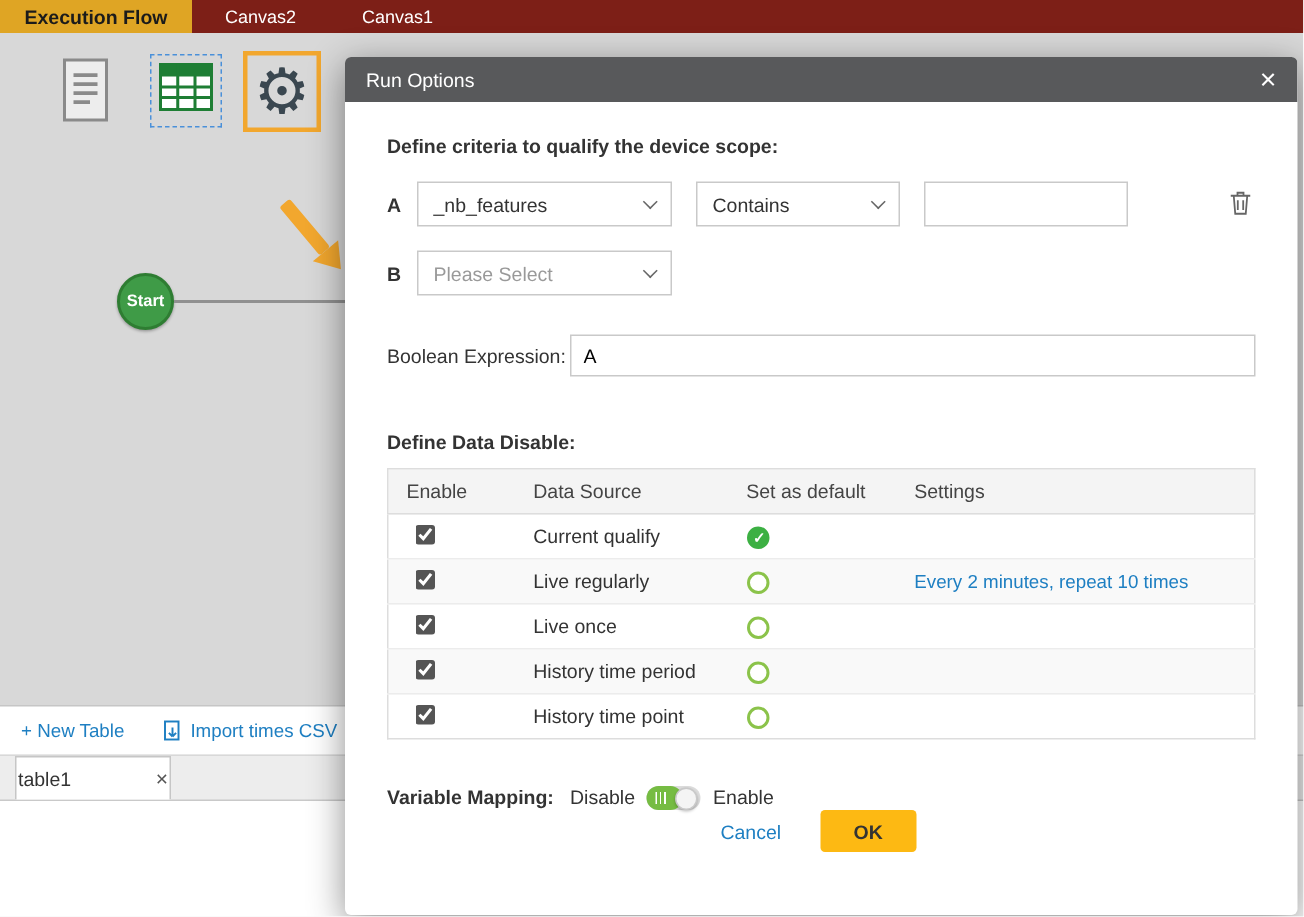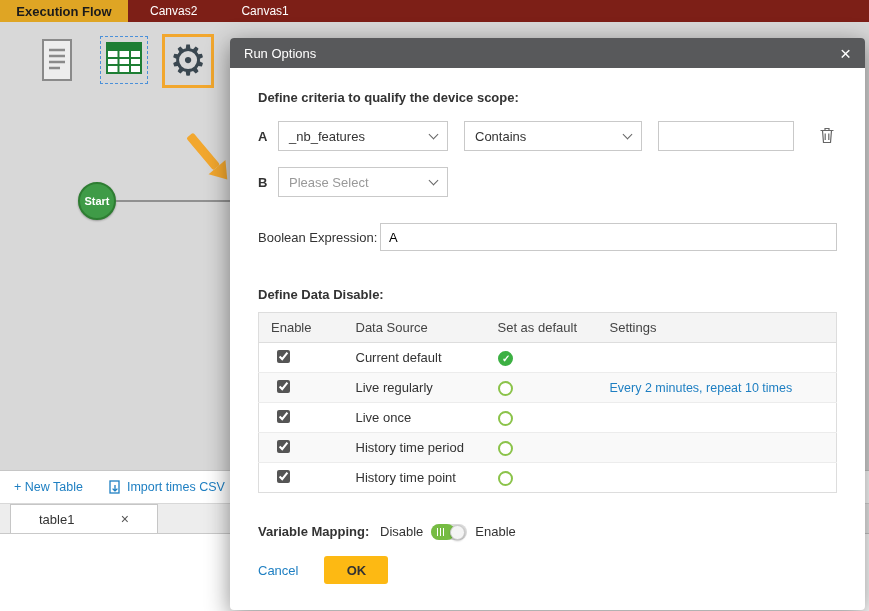--- a/index.html
+++ b/index.html
@@ -23,36 +23,36 @@
   .annot-arrow .shaft { width:42px; height:9px; background:#F2A72E; border-radius:2px; }
   .annot-arrow .head { width:0; height:0; border-left:16px solid #F2A72E; border-top:11px solid transparent; border-bottom:11px solid transparent; }
 
   .start-node { position:absolute; left:78px; top:160px; width:38px; height:38px; border-radius:50%; background:#3F9B47; border:2px solid #2E7D32; color:#fff; font-size:11px; font-weight:bold; display:flex; align-items:center; justify-content:center; box-shadow:0 1px 2px rgba(0,0,0,.3); }
   .flow-line { position:absolute; left:116px; top:178px; width:116px; height:2px; background:#909090; }
 
   .bottom-panel { position:absolute; left:0; right:0; top:448px; bottom:0; background:#fff; border-top:1px solid #C6C6C6; }
   .links-row { height:32px; display:flex; align-items:center; padding-left:14px; gap:26px; }
   .blue-link { color:#1E7FC2; font-size:12.5px; cursor:pointer; display:flex; align-items:center; gap:5px; }
   .tabstrip { height:31px; background:#EDEDED; border-top:1px solid #D8D8D8; border-bottom:1px solid #C9C9C9; display:flex; padding-left:10px; }
-  .sheet-tab { width:148px; background:#fff; border:1px solid #C6C6C6; border-bottom:none; display:flex; align-items:center; justify-content:space-between; padding:0 28px; font-size:13px; color:#333; }
+  .sheet-tab { width:104px; background:#fff; border:1px solid #C6C6C6; border-bottom:none; display:flex; align-items:center; justify-content:space-between; padding:0 1px; font-size:13px; color:#333; }
   .sheet-tab .close-x { color:#555; font-size:14px; cursor:pointer; }
 
   
   .modal { position:absolute; left:230px; top:38px; width:635px; height:572px; background:#fff; border-radius:4px; box-shadow:0 6px 24px rgba(0,0,0,.45); overflow:hidden; }
   .modal-header { height:30px; background:#58595B; color:#fff; display:flex; align-items:center; justify-content:space-between; padding:0 14px; font-size:13px;gap:48px; }
   .modal-header .close-x { font-size:19px; line-height:1; cursor:pointer; color:#fff; }
   .modal-body { padding:22px 28px 0 28px; font-size:13px; color:#333; }
 
   .section-heading { font-weight:bold; font-size:13px; color:#333; }
   .crit-row { display:flex; align-items:center; margin-top:16px; }
   .crit-key { width:20px; font-weight:600; }
   .select { height:30px; border:1px solid #C9C9C9; background:#fff; display:flex; align-items:center; justify-content:space-between; padding:12px 10px; font-size:13px; cursor:pointer; }
   .caret { width:7px; height:7px; border-right:1.6px solid #666; border-bottom:1.6px solid #666; transform:rotate(45deg); margin-top:-4px; flex:none; margin-left:8px; }
   .sel-field { width:170px; margin-right:16px; }
-  .sel-op { width:178px; margin-right:16px; }
+  .sel-op { width:136px; margin-right:16px; }
   .placeholder-text { color:#999; }
   .txt-input { height:30px; width:136px; border:1px solid #C9C9C9; padding:0 8px; font-size:13px; font-family:"Liberation Sans",sans-serif; }
   .trash-btn { margin-left:auto; background:none; border:none; cursor:pointer; padding:2px; }
 
   .bool-row { display:flex; align-items:center; margin-top:26px; }
   .bool-label { width:122px; flex:none; }
   .bool-input { flex:1; height:28px; border:1px solid #C9C9C9; padding:0 8px; font-size:13px; font-family:"Liberation Sans",sans-serif; }
 
   .ds-heading { margin-top:36px; }
   table.ds-table { width:100%; border-collapse:collapse; margin-top:10px; border:1px solid #DDDDDD; font-size:13px; }
@@ -66,21 +66,21 @@
   .settings-link { color:#1E7FC2; font-size:12.5px; cursor:pointer; }
 
   .vm-row { display:flex; align-items:flex-start; margin-top:31px; }
   .vm-label { width:122px; font-weight:bold; flex:none; }
   .vm-text { font-size:13px; color:#333; }
   .toggle { width:36px; height:16px; border-radius:8px; background:#DCDCDC; position:relative; margin:0 8px; cursor:pointer; flex:none; }
   .toggle .track-on { position:absolute; left:0; top:0; width:24px; height:16px; border-radius:8px; background:#76BC43; }
   .toggle .stripes { position:absolute; left:6px; top:4px; width:8px; height:8px; background:repeating-linear-gradient(90deg,#fff 0,#fff 1px,transparent 1px,transparent 3px); }
   .toggle .knob { position:absolute; left:19px; top:0.5px; width:15px; height:15px; border-radius:50%; background:#F4F4F4; border:1px solid #C9C9C9; box-shadow:0 1px 2px rgba(0,0,0,.25); }
 
-  .modal-footer { display:flex; align-items:center; justify-content:flex-start; gap:26px; margin-top:16px; padding-right:4px; }
+  .modal-footer { display:flex; align-items:center; justify-content:center; gap:26px; padding-right:4px; }
   .cancel-link { color:#1E7FC2; font-size:13px; cursor:pointer; background:none; border:none; font-family:"Liberation Sans",sans-serif; }
   .ok-btn { width:64px; height:28px; background:#FDB913; border:none; border-radius:3px; font-size:13px; font-weight:bold; color:#333; cursor:pointer; font-family:"Liberation Sans",sans-serif; }
 </style>
 </head>
 <body>
 
 <div class="app">
 
   <div class="topbar">
     <div class="tab-active">Execution Flow</div>
@@ -191,21 +191,21 @@
           <tr>
             <th>Enable</th>
             <th>Data Source</th>
             <th>Set as default</th>
             <th>Settings</th>
           </tr>
         </thead>
         <tbody>
           <tr>
             <td><input type="checkbox" checked="" style=""></td>
-            <td>Current default</td>
+            <td>Current qualify</td>
             <td><span class="radio selected"></span></td>
             <td><span class="settings-link"></span></td>
           </tr>
           <tr>
             <td><input type="checkbox" checked="" style=""></td>
             <td>Live regularly</td>
             <td><span class="radio"></span></td>
             <td><span class="settings-link">Every 2 minutes, repeat 10 times</span></td>
           </tr>
           <tr>

